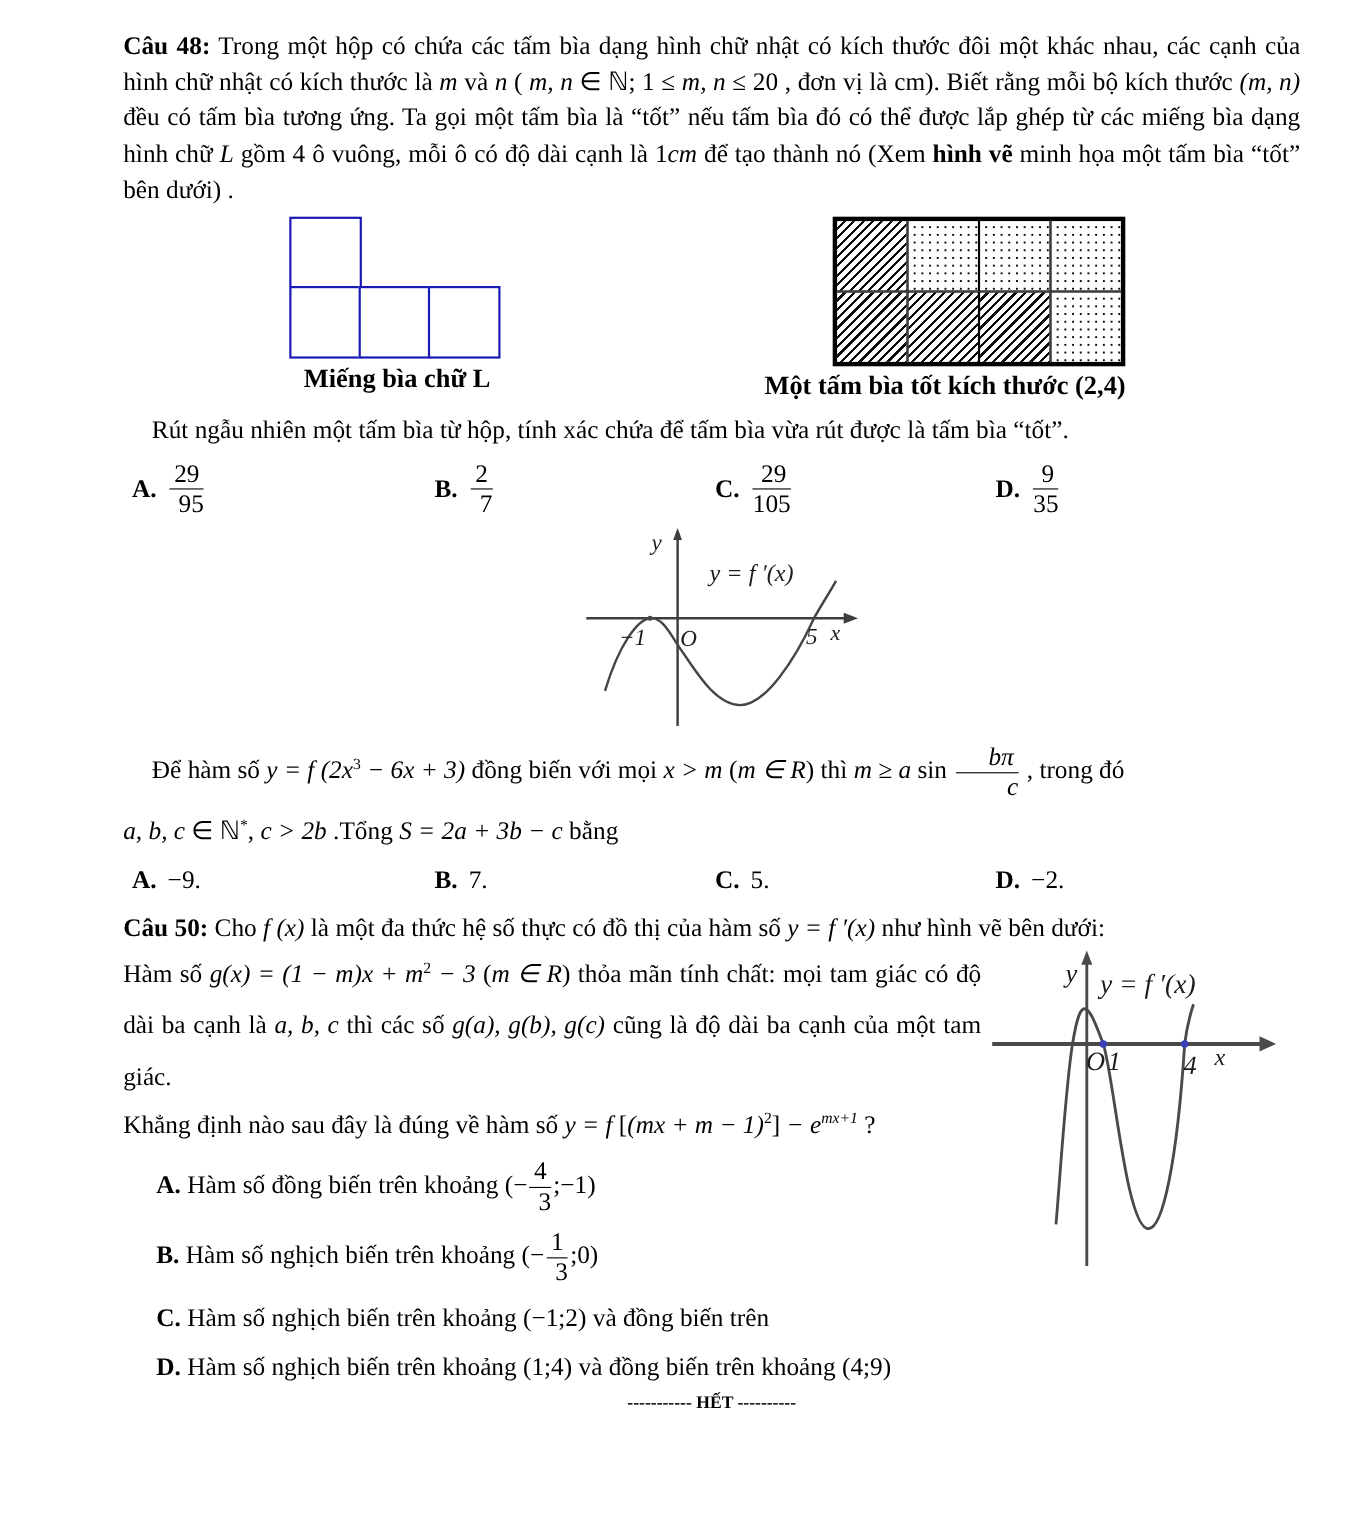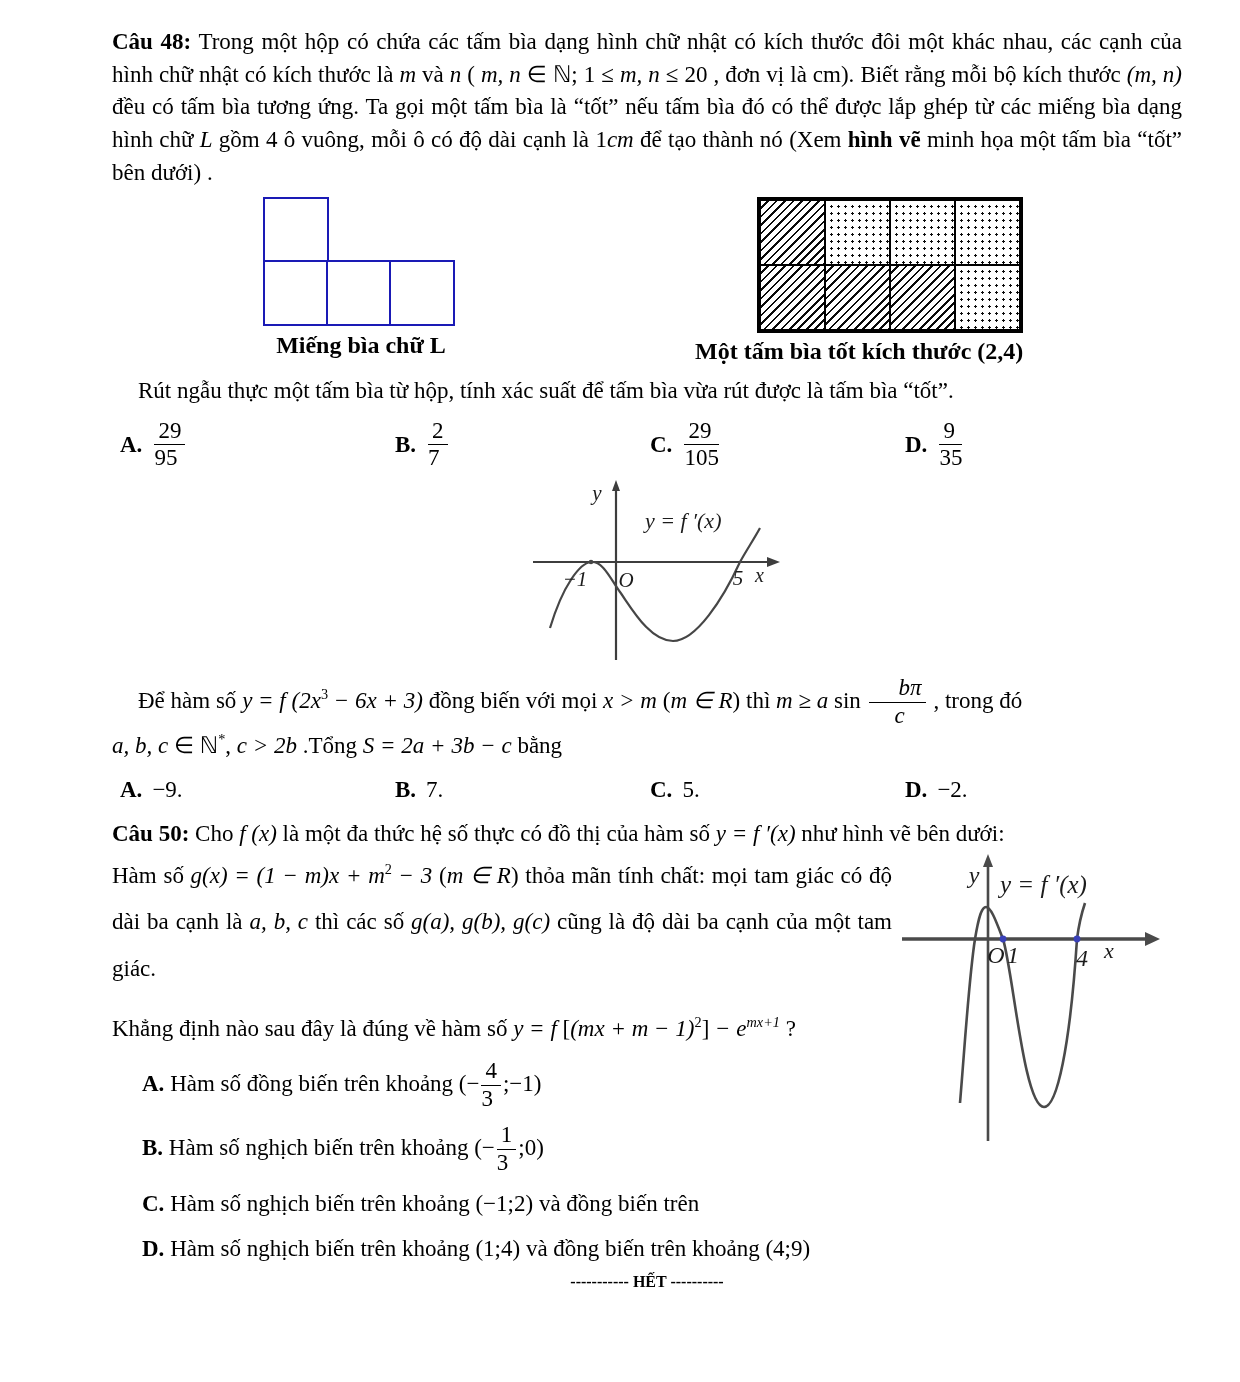--- a/index.html
+++ b/index.html
@@ -5,21 +5,21 @@
   html,body{margin:0;padding:0;background:#fff;}
   body{width:1240px;min-height:1382px;font-family:"Liberation Serif",serif;font-size:23px;color:#000;}
   .page{padding:26px 58px 8px 112px;box-sizing:border-box;}
   p{margin:0;}
   .para{line-height:1.42;}
   .just{text-align:justify;}
   .bd{font-weight:bold;}
   .it{font-style:italic;}
   .sp{vertical-align:super;font-size:0.62em;line-height:0;}
   
-  .frac{display:inline-block;vertical-align:middle;text-align:left;line-height:1.08;margin:0 2px;}
+  .frac{display:inline-block;vertical-align:middle;text-align:right;line-height:1.08;margin:0 2px;}
   .fnum{display:block;border-bottom:1.6px solid #000;padding:0 4px 1px;}
   .fden{display:block;padding-top:1px;}
   
   .figrow{display:flex;align-items:flex-start;margin-top:8px;}
   .figLwrap{margin-left:128px;display:flex;flex-direction:column;align-items:center;padding-left:23px;}
   .figL{position:relative;width:196px;height:130px;}
   .sq{position:absolute;width:66px;height:66px;border:2.5px solid #1a1ab5;box-sizing:border-box;background:#fff;}
   .sq1{left:0;top:0;}
   .sq2{left:0;top:63px;}
   .sq3{left:63px;top:63px;}
@@ -37,26 +37,26 @@
   .opt{display:flex;align-items:center;}
   .w1{width:283px;padding-left:8px;box-sizing:border-box;}
   .w2{width:255px;}
   .w3{width:255px;}
   .w4{flex:1;}
   .okey{font-weight:bold;margin-right:10px;}
   
   .g49box{margin:4px 0 2px 415px;width:262px;}
   svg text{font-family:"Liberation Serif",serif;font-style:italic;fill:#1c1c1c;}
   .q49p2{margin-top:6px;text-indent:26px;}
-  .q49p3{margin-top:1px;}
+  .q49p3{margin-top:11px;}
   
   .q50p1{margin-top:10px;}
   .g50box{float:right;width:274px;height:314px;margin:0 12px 0 4px;}
   .q50p2{line-height:2.02;margin-top:2px;}
-  .q50p3{margin-top:20px;line-height:1.5;}
+  .q50p3{margin-top:4px;line-height:1.5;}
   .optline{margin:12px 0 0 30px;}
   .optc2{margin:4px 0 0 6px;}
   .footer{clear:both;text-align:center;font-weight:bold;font-size:16px;margin-top:8px;}
 </style>
 </head>
 <body>
 
 <div class="page">
 
   <p class="para just"><span class="bd">Câu 48:</span><span class="">  Trong một hộp có chứa các tấm bìa dạng hình chữ nhật có kích thước đôi một khác nhau, các cạnh của hình chữ nhật có kích thước là </span><span class="it">m</span><span class=""> và </span><span class="it">n</span><span class=""> ( </span><span class="it">m, n</span><span class=""> ∈ ℕ; 1 ≤ </span><span class="it">m, n</span><span class=""> ≤ 20 , đơn vị là cm). Biết rằng mỗi bộ kích thước </span><span class="it">(m, n)</span><span class=""> đều có tấm bìa tương ứng. Ta gọi một tấm bìa là “tốt” nếu tấm bìa đó có thể được lắp ghép từ các miếng bìa dạng hình chữ </span><span class="it">L</span><span class=""> gồm 4 ô vuông, mỗi ô có độ dài cạnh là 1</span><span class="it">cm</span><span class=""> để tạo thành nó (Xem </span><span class="bd">hình vẽ</span><span class=""> minh họa một tấm bìa “tốt” bên dưới) .</span></p>
@@ -79,21 +79,21 @@
           <div class="cell dots"></div>
           <div class="cell hatch"></div>
           <div class="cell hatch"></div>
           <div class="cell hatch"></div>
           <div class="cell dots"></div>
         </div>
       <div class="figcap">Một tấm bìa tốt kích thước (2,4)</div>
     </div>
   </div>
 
-  <p class="para q48q">Rút ngẫu thực một tấm bìa từ hộp, tính xác suất để tấm bìa vừa rút được là tấm bìa “tốt”.</p>
+  <p class="para q48q">Rút ngẫu nhiên một tấm bìa từ hộp, tính xác chứa để tấm bìa vừa rút được là tấm bìa “tốt”.</p>
 
   <div class="optrow">
     <div class="opt w1">
       <span class="okey">A.</span>
       <span class="frac">
           <span class="fnum">29</span>
           <span class="fden">95</span>
         </span>
     </div>
     <div class="opt w2">

